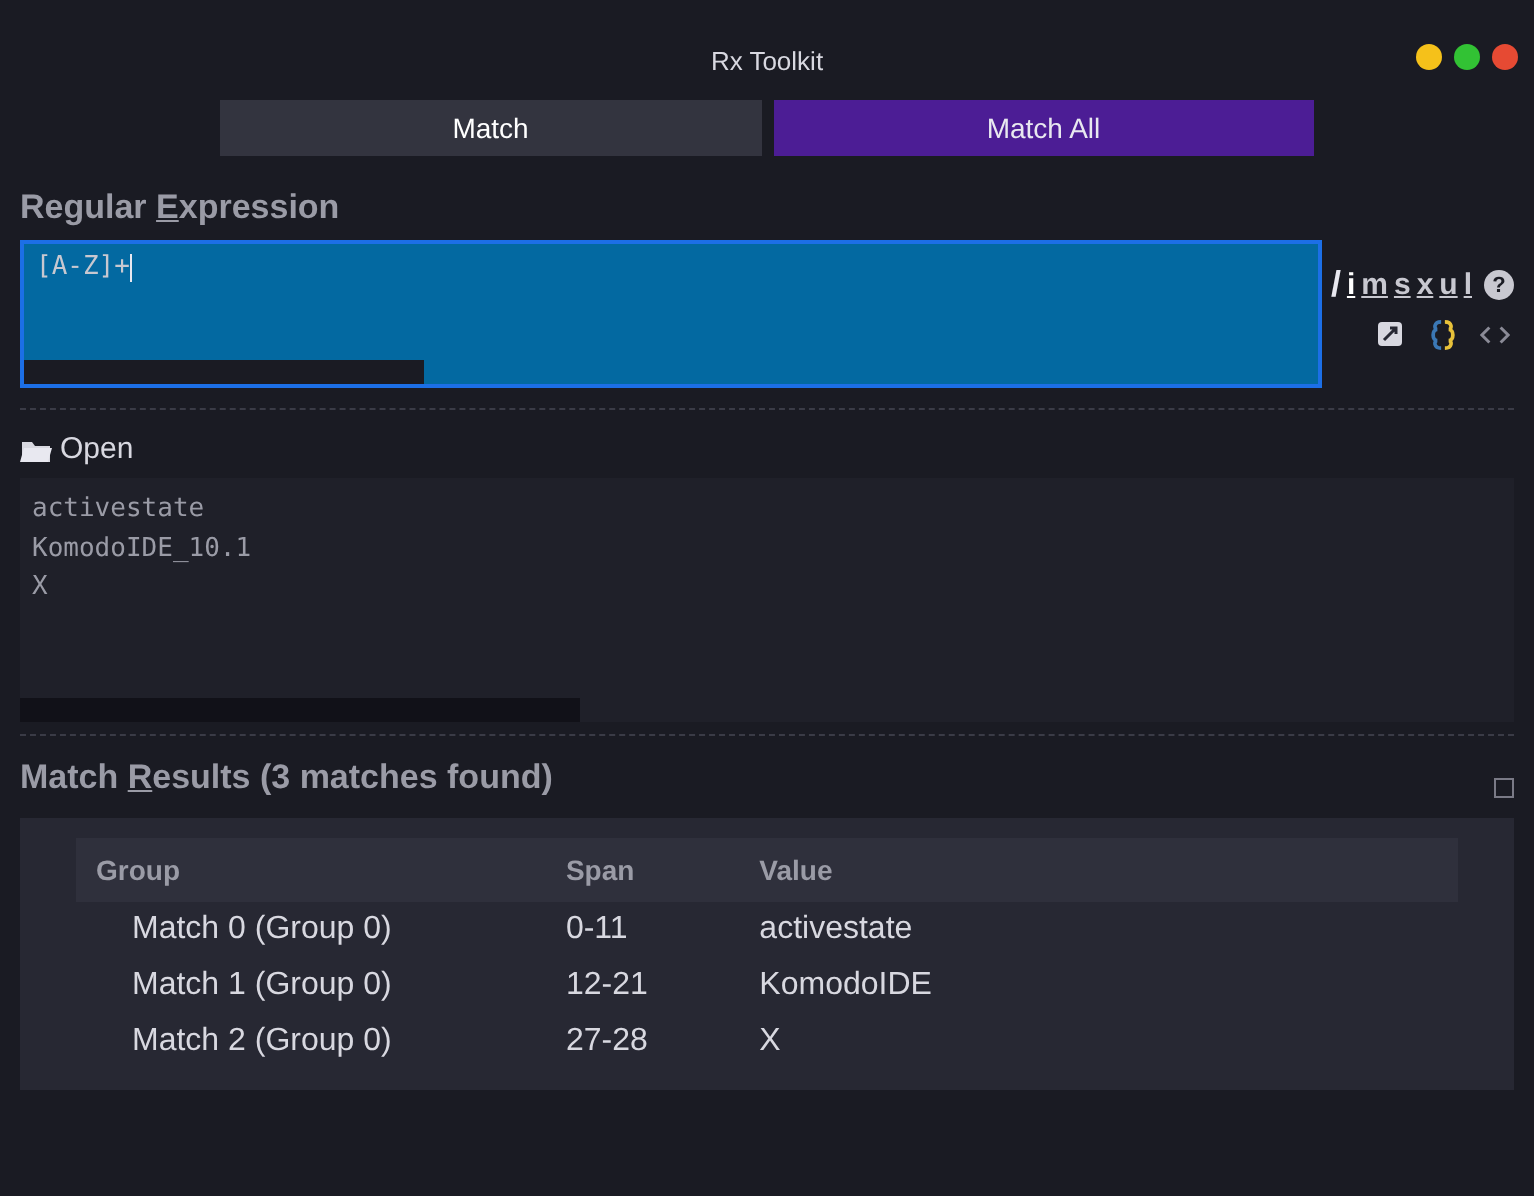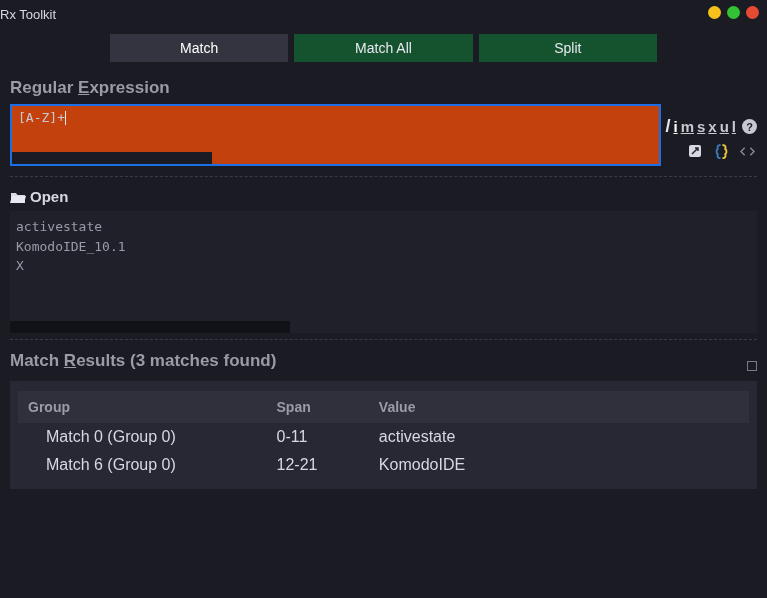--- a/index.html
+++ b/index.html
@@ -9,23 +9,25 @@
       background: #1a1b23;
       font-family: -apple-system, BlinkMacSystemFont, "Segoe UI", sans-serif;
       color: #c8c8d0;
       font-size: 13px;
       overflow: hidden;
     }
     .titlebar {
       height: 28px;
       display: flex;
       align-items: center;
+      justify-content: center;
       position: relative;
       font-size: 13px;
       color: #d8d8e0;
+      margin-top: 16px;
     }
     .window-controls {
       position: absolute;
       right: 8px;
       top: 6px;
       display: flex;
       gap: 6px;
     }
     .wc {
       width: 13px;
@@ -36,21 +38,21 @@
     .wc.min { background: #f5c11a; }
     .wc.max { background: #32c234; }
     .wc.close { background: #e64a33; }
     .tab-row {
       display: flex;
       gap: 6px;
       padding: 6px 110px 10px 110px;
       justify-content: center;
     }
     .tab-btn {
-      background: #14532d;
+      background: #4c1d95;
       color: #e8e8f0;
       border: none;
       padding: 6px 0;
       flex: 1;
       font-size: 14px;
       cursor: pointer;
     }
     .tab-btn.active {
       background: #33343f;
       color: #fff;
@@ -67,22 +69,22 @@
     .section-title .u { text-decoration: underline; }
     .regex-area {
       display: flex;
       align-items: flex-start;
       padding: 0 10px 6px 10px;
       gap: 4px;
     }
     .regex-box {
       flex: 1;
       border: 2px solid #1c6fe6;
-      background: #c2410c;
-      height: 62px;
+      background: #0369a1;
+      height: 74px;
       position: relative;
       padding: 4px 6px;
       font-family: "DejaVu Sans Mono", Consolas, monospace;
       font-size: 13px;
       color: #c8c8d0;
     }
     .regex-box .cursor {
       display: inline-block;
       width: 1px;
       height: 14px;
@@ -143,21 +145,21 @@
       height: 2px;
       border-top: 1px dashed #3a3b46;
       margin: 4px 10px;
     }
     .open-link {
       display: flex;
       gap: 4px;
       align-items: center;
       color: #d8d8e0;
       font-size: 15px;
-      font-weight: 700;
+      font-weight: 400;
     }
     .search-text-area {
       background: #1f2029;
       margin: 0 10px 6px 10px;
       height: 122px;
       padding: 6px 6px;
       font-family: "DejaVu Sans Mono", Consolas, monospace;
       font-size: 13px;
       color: #9a9ba6;
       position: relative;
@@ -174,21 +176,21 @@
     }
     .stop-sq {
       width: 10px;
       height: 10px;
       border: 1px solid #7a7a86;
       display: inline-block;
     }
     .results-panel {
       background: #272833;
       margin: 4px 10px 8px 10px;
-      padding: 10px 8px;
+      padding: 10px 28px;
     }
     .results-table {
       width: 100%;
       border-collapse: collapse;
     }
     .results-table th {
       background: #2f303c;
       text-align: left;
       font-weight: 600;
       color: #9a9ba6;
@@ -215,21 +217,20 @@
   <div class="window-controls">
     <span class="wc min"></span>
     <span class="wc max"></span>
     <span class="wc close"></span>
   </div>
 </div>
 
 <div class="tab-row">
   <button class="tab-btn active">Match</button>
   <button class="tab-btn">Match All</button>
-  <button class="tab-btn">Split</button>
 </div>
 
 <div class="section-title">
   <span>
     <span>Regular </span><span class="u">E</span><span>xpression</span>
   </span>
 </div>
 
 <div class="regex-area">
   <div class="regex-box">
@@ -305,19 +306,24 @@
         <th>Value</th>
       </tr>
     </thead>
     <tbody>
       <tr>
         <td>Match 0 (Group 0)</td>
         <td>0-11</td>
         <td>activestate</td>
       </tr>
       <tr>
-        <td>Match 6 (Group 0)</td>
+        <td>Match 1 (Group 0)</td>
         <td>12-21</td>
         <td>KomodoIDE</td>
       </tr>
+      <tr>
+        <td>Match 2 (Group 0)</td>
+        <td>27-28</td>
+        <td>X</td>
+      </tr>
     </tbody>
   </table>
 </div>
 
 </body></html>

